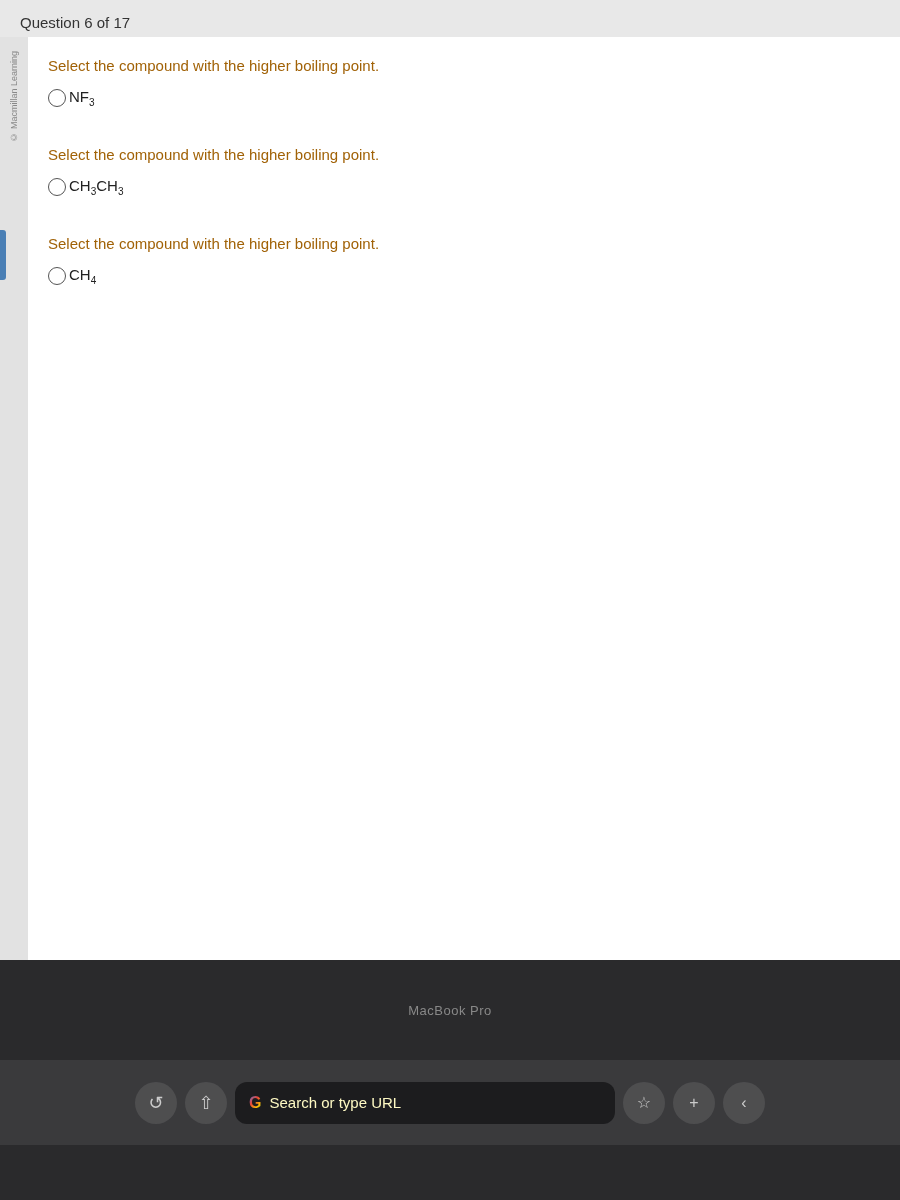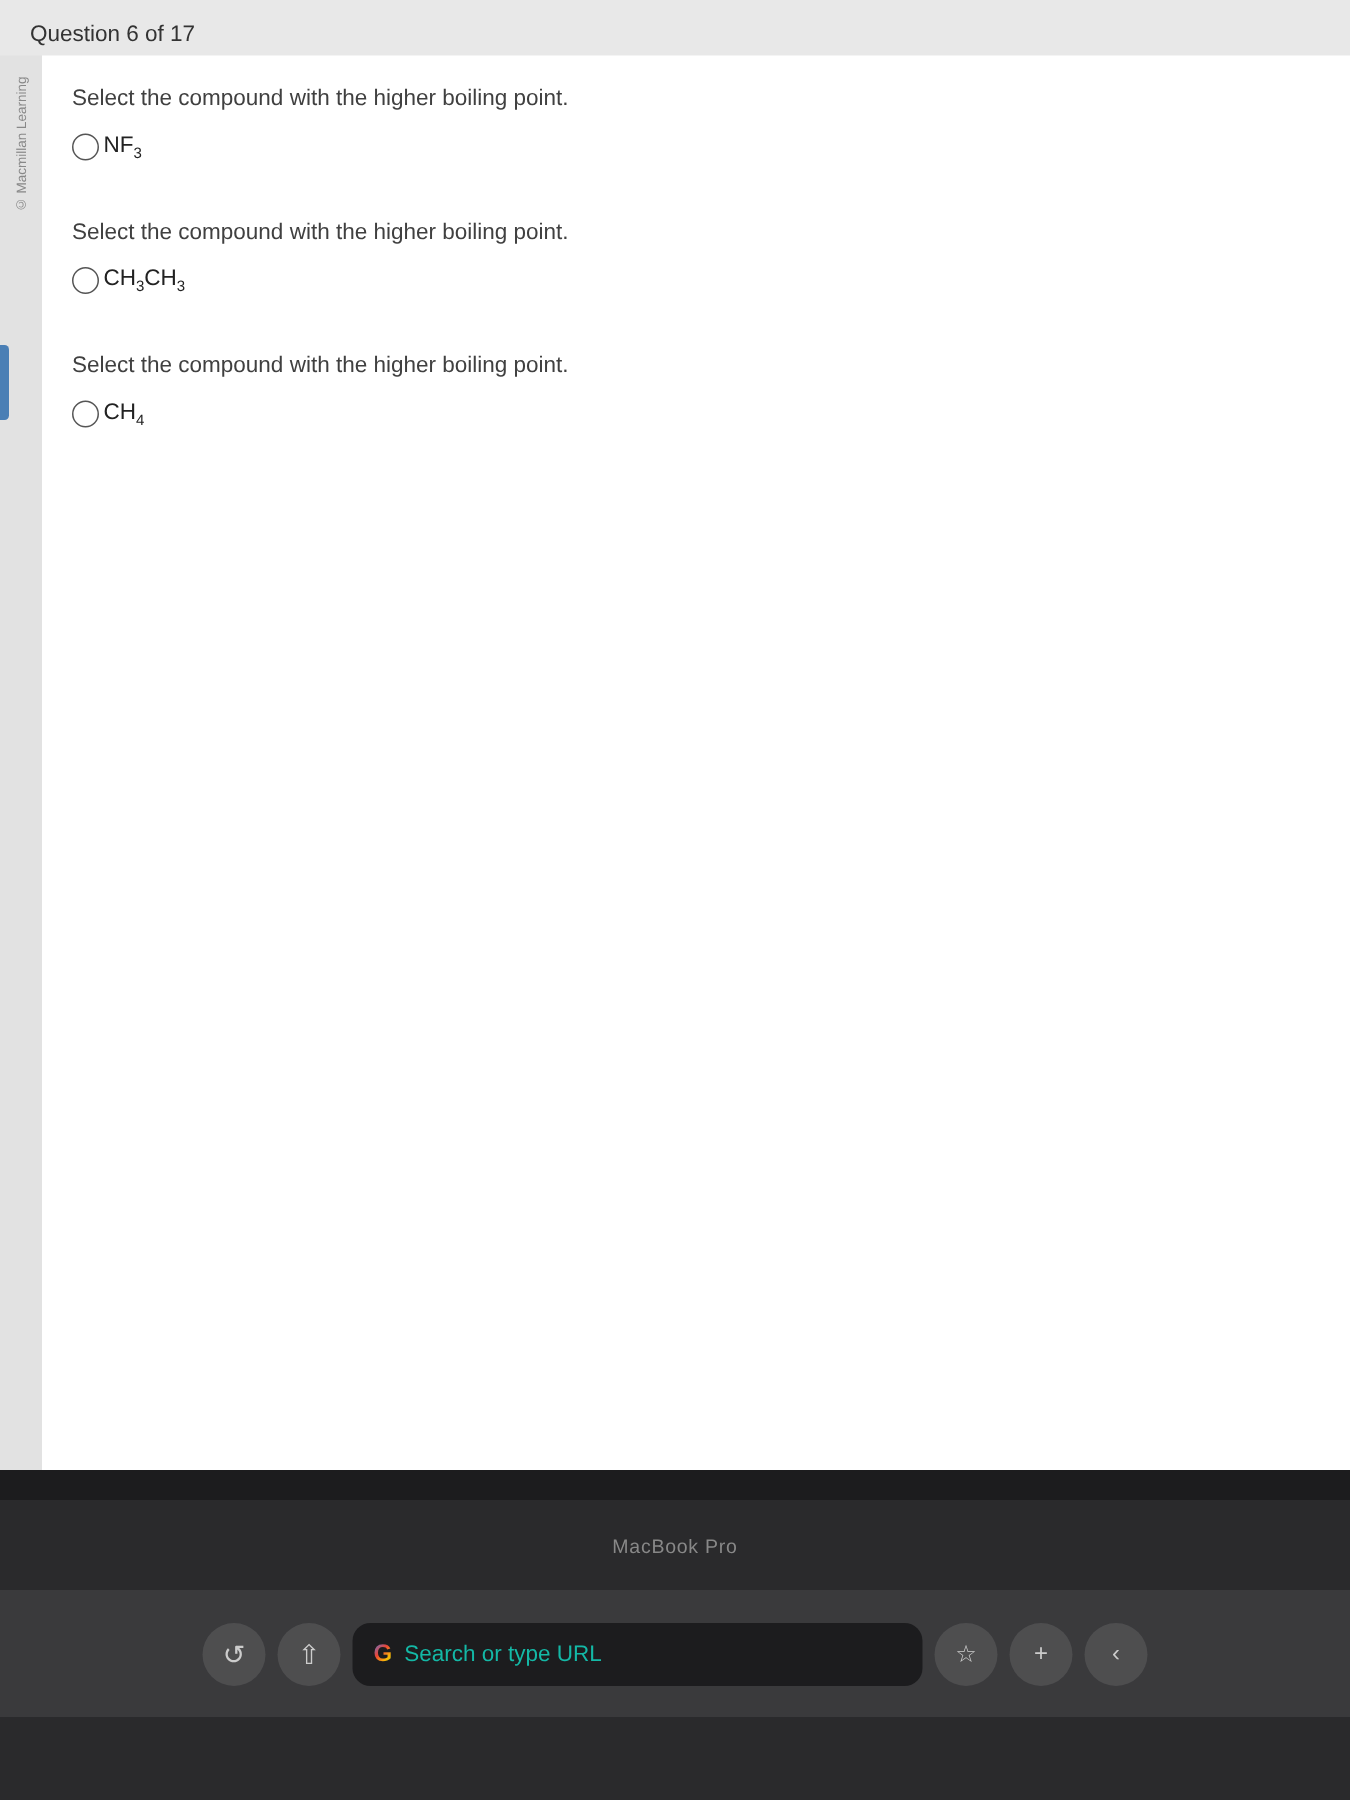--- a/index.html
+++ b/index.html
@@ -94,21 +94,21 @@
       gap: 0;
     }
 
     
     .question-section {
       margin-bottom: 28px;
     }
 
     .section-prompt {
       font-size: 15px;
-      color: #404040;
+      color: #a16207;
       margin-bottom: 14px;
       font-weight: 400;
     }
 
     .option-row {
       display: flex;
       align-items: center;
       margin-bottom: 10px;
       gap: 3px;
     }
@@ -151,21 +151,21 @@
       background: #4a7fb5;
       border-radius: 0 3px 3px 0;
     }
 
     
     .macbook-bezel {
       position: absolute;
       bottom: 140px;
       left: 0;
       right: 0;
-      height: 60px;
+      height: 100px;
       background: #2a2a2c;
       display: flex;
       align-items: center;
       justify-content: center;
     }
 
     .macbook-label {
       font-size: 13px;
       color: #888;
       letter-spacing: 0.5px;
@@ -222,21 +222,21 @@
       font-size: 16px;
       font-weight: bold;
       background: linear-gradient(135deg, #4285f4 0%, #ea4335 40%, #fbbc05 70%, #34a853 100%);
       -webkit-background-clip: text;
       -webkit-text-fill-color: transparent;
       background-clip: text;
     }
 
     .address-text {
       font-size: 15px;
-      color: #14b8a6;
+      color: #fef9c3;
       flex: 1;
     }
 
     .chrome-icon-btn {
       width: 42px;
       height: 42px;
       border-radius: 50%;
       background: rgba(255,255,255,0.1);
       display: flex;
       align-items: center;

